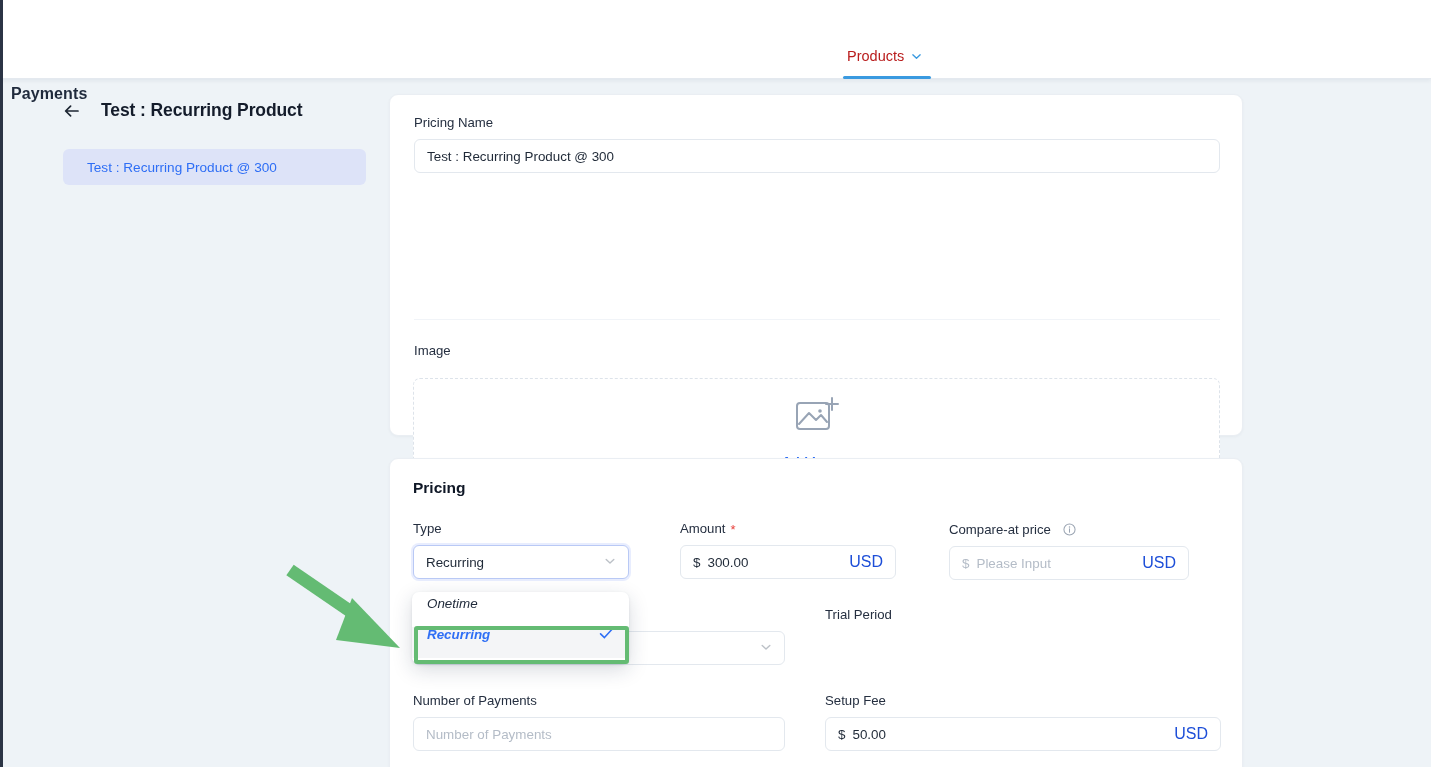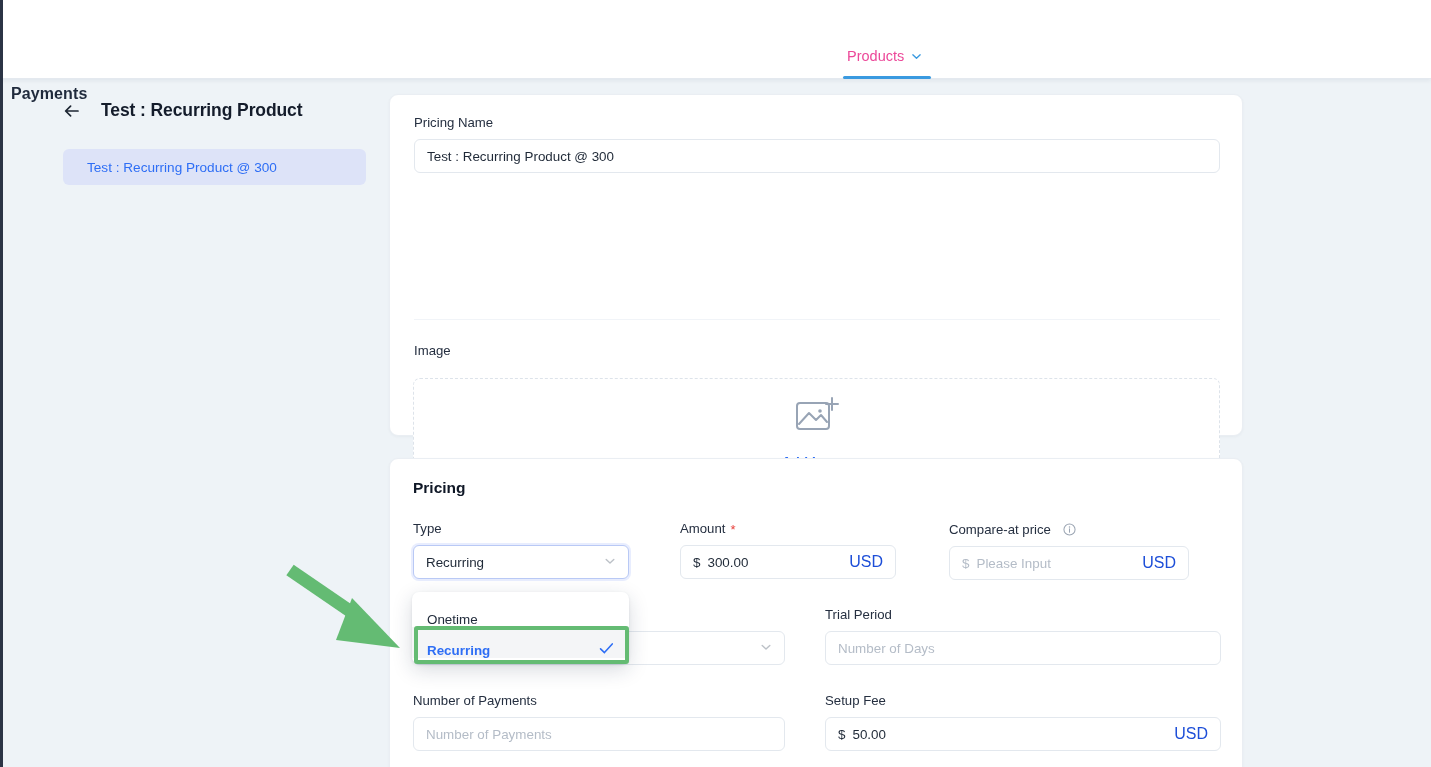--- a/index.html
+++ b/index.html
@@ -35,21 +35,21 @@
     margin-top: 40px;
   }
   .nav-tab {
     position: absolute; left: 843px; top: 40px;
     height: 39px;
     display: flex; align-items: flex-start; gap: 7px;
     padding: 8px 4px 0 4px;
     cursor: pointer;
   }
   .nav-tab-label {
-    font-size: 14.5px; color: #ec4899; font-weight: normal;
+    font-size: 14.5px; color: #b91c1c; font-weight: normal;
   }
   .nav-tab-underline {
     position: absolute; left: 843px; top: 76px;
     width: 88px; height: 3px; background: #3a9ae0; border-radius: 2px;
   }
   .chev { display: inline-block; width: 11px; height: 11px; position: relative; top: 3px; }
   .chev svg { display: block; }
 
   
   .side {
@@ -142,22 +142,22 @@
   .dd-menu {
     position: absolute; left: 412px; top: 592px;
     width: 217px;
     background: #fff;
     border-radius: 7px;
     box-shadow: 0 6px 20px rgba(25,40,70,.17), 0 1px 3px rgba(25,40,70,.10);
     padding: 4px 0 6px 0;
     z-index: 30;
   }
   .dd-opt {
-    height: 31px; display: flex; align-items: flex-end;
-    padding: 0 15px; font-size: 13.4px; color: #222c3c; cursor: pointer;
+    height: 31px; display: flex; align-items: flex-start;
+    padding: 0 15px; font-size: 13.4px; color: #222c3c; cursor: pointer; font-style: italic;
   }
   .dd-opt.sel { color: #2e6ef5; font-weight: bold; background: #f4f5f7; }
   .dd-check { margin-left: auto; }
 
   
   .anno-box {
     position: absolute; left: 414px; top: 626px;
     width: 215px; height: 38px;
     border: 4px solid #64bb73;
     border-radius: 3px;
@@ -279,23 +279,20 @@
       <span class="sel-chev">
         <svg width="12" height="12" viewBox="0 0 12 12">
             <path d="M2.2 4.4 L6 8 L9.8 4.4" fill="none" stroke="#6b7684" stroke-width="1.4" stroke-linecap="round" stroke-linejoin="round"></path>
           </svg>
       </span>
     </div>
   </div>
 
   <div class="grid-field" id="f-trial">
     <span class="field-label">Trial Period</span>
-    <div class="input">
-      <span class="ph">Number of Days</span>
-    </div>
   </div>
 
   <div class="grid-field" id="f-numpay">
     <span class="field-label">Number of Payments</span>
     <div class="input">
       <span class="ph">Number of Payments</span>
     </div>
   </div>
 
   <div class="grid-field" id="f-setup">

